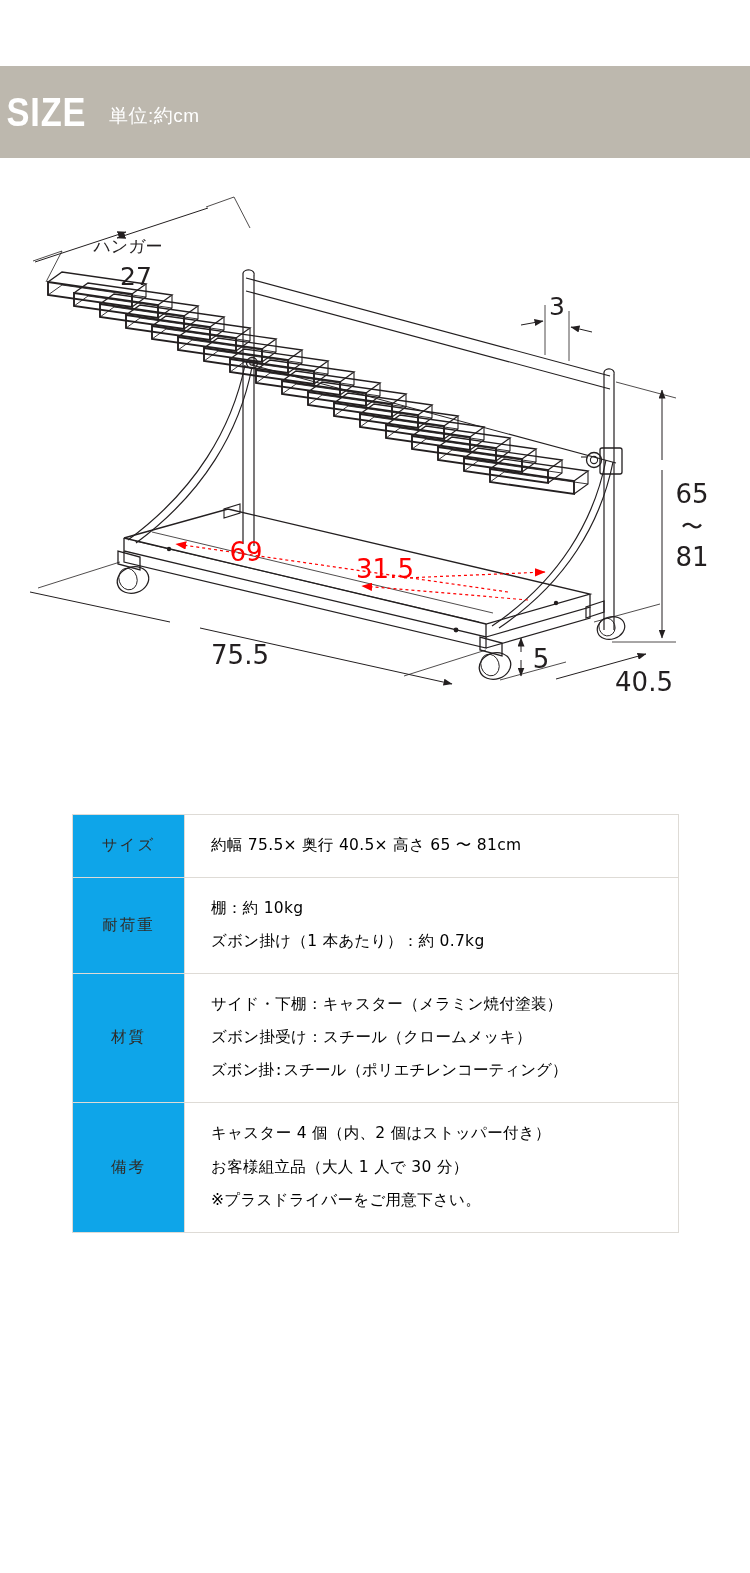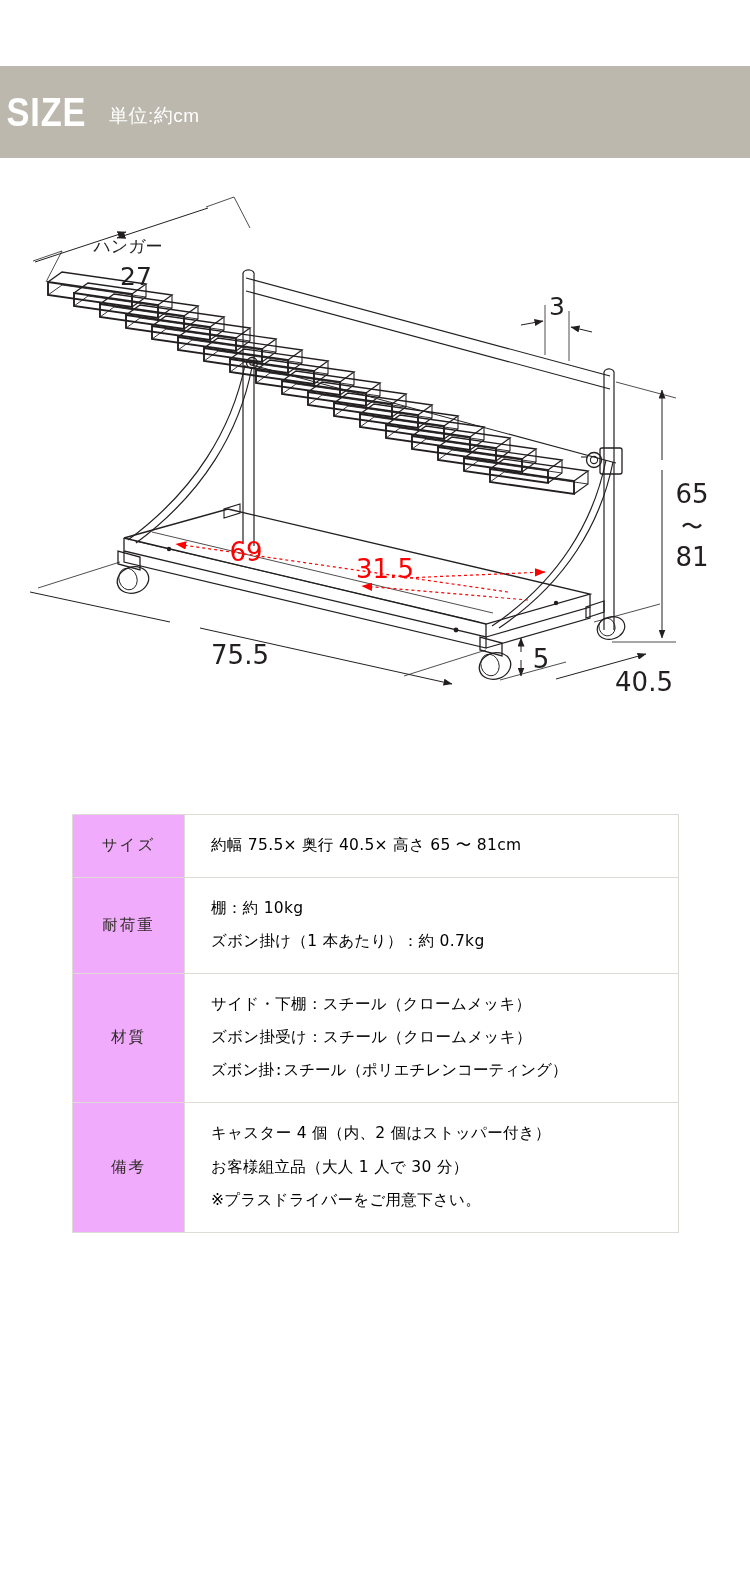--- a/index.html
+++ b/index.html
@@ -28,21 +28,21 @@
   
   .spec-table{
     position:absolute;left:72px;top:814px;width:607px;
     border-collapse:collapse;table-layout:fixed;
   }
   .spec-table td{
     border:1px solid #dedbd6;vertical-align:middle;
     font-family:"DejaVu Sans",sans-serif;
   }
   .spec-table td.k{
-    width:111px;background:#f0abfc;text-align:center;
+    width:111px;background:#0ea5e9;text-align:center;
     font-size:15.5px;color:#302c28;letter-spacing:2px;padding:0;
   }
   .spec-table td.v{
     background:#ffffff;padding:14px 0 14px 26px;
     font-size:15.5px;color:#000000;line-height:1;
   }
   .spec-table td.v .line{padding:9px 0;letter-spacing:.3px;}
   .spec-table td.v .line.tight{letter-spacing:0;font-family:Liberation Mono, monospace;}
 </style>
 </head>
@@ -240,21 +240,21 @@
     <tr>
       <td class="k">耐荷重</td>
       <td class="v">
         <div class="line">棚：約 10kg</div>
         <div class="line">ズボン掛け（1 本あたり）：約 0.7kg</div>
       </td>
     </tr>
     <tr>
       <td class="k">材質</td>
       <td class="v">
-        <div class="line">サイド・下棚：スチール（クロームメッキ）</div>
+        <div class="line">サイド・下棚：キャスター（メラミン焼付塗装）</div>
         <div class="line">ズボン掛受け：スチール（クロームメッキ）</div>
         <div class="line tight">ズボン掛:スチール（ポリエチレンコーティング）</div>
       </td>
     </tr>
     <tr>
       <td class="k">備考</td>
       <td class="v">
         <div class="line">キャスター 4 個（内、2 個はストッパー付き）</div>
         <div class="line">お客様組立品（大人 1 人で 30 分）</div>
         <div class="line">※プラスドライバーをご用意下さい。</div>

